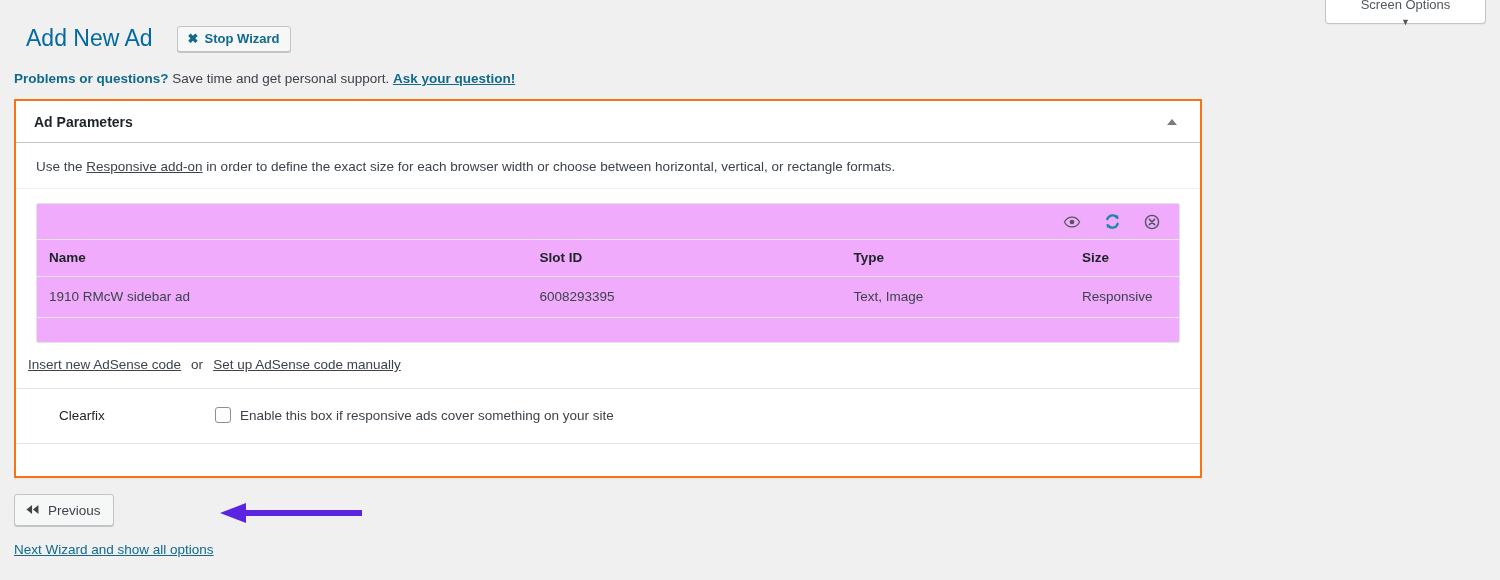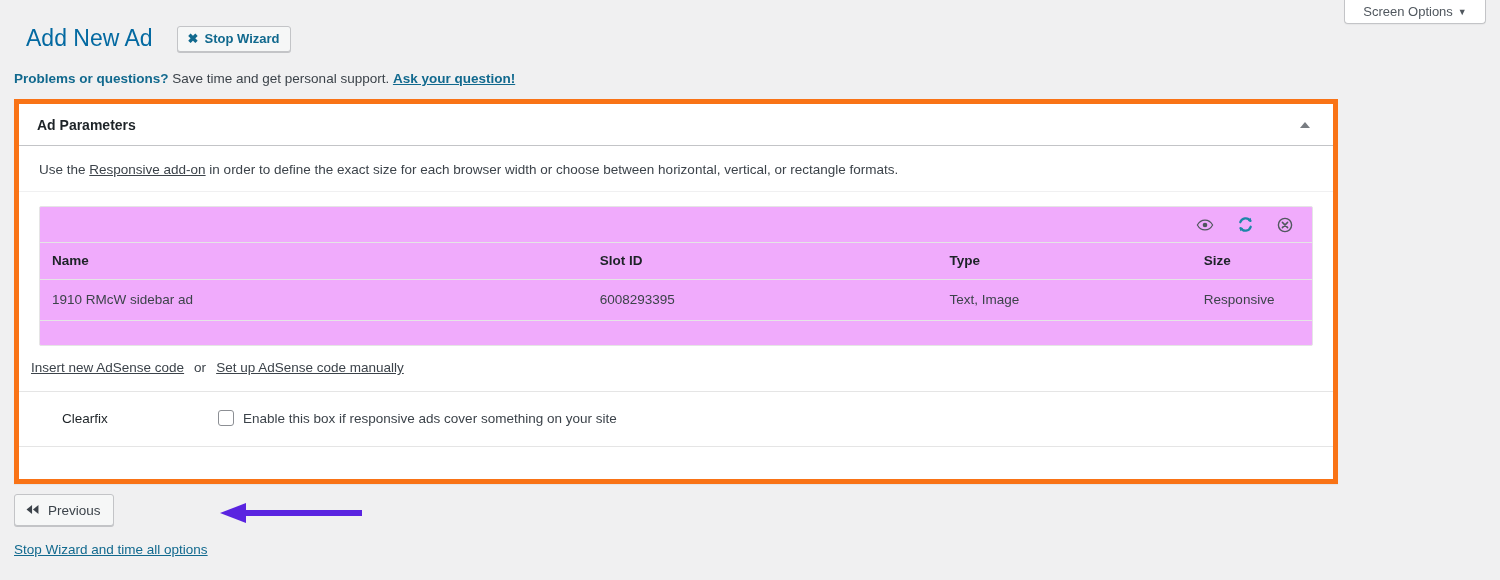--- a/index.html
+++ b/index.html
@@ -16,34 +16,35 @@
     color: #3c434a;
     overflow: hidden;
     position: relative;
   }
 
   
   .screen-options {
     position: absolute;
     top: 0;
     right: 14px;
-    width: 142px;
+    width: 161px;
     height: 24px;
     background: #fff;
     border: 1px solid #c3c4c7;
     border-top: none;
     border-radius: 0 0 4px 4px;
     display: flex;
     align-items: center;
     justify-content: center;
     gap: 5px;
     font-size: 13px;
     color: #50575e;
     box-shadow: 0 1px 1px rgba(0,0,0,0.04);
     cursor: pointer;
+    flex-direction: column;
   }
   .screen-options .caret {
     font-size: 9px;
     line-height: 1;
     color: #50575e;
     transform: translateY(1px);
   }
 
   
   .heading-row {
@@ -106,23 +107,23 @@
     color: #11698e;
     font-weight: bold;
     text-decoration: underline;
   }
 
   
   .postbox {
     position: absolute;
     left: 14px;
     top: 99px;
-    width: 1324px;
+    width: 1188px;
     background: #ffffff;
-    border: 5px solid #f97316;
+    border: 2px solid #f97316;
     box-shadow: 0 1px 1px rgba(0,0,0,0.04);
   }
   .postbox-header {
     height: 42px;
     display: flex;
     align-items: center;
     justify-content: space-between;
     padding: 0 18px;
     border-bottom: 1px solid #c3c4c7;
   }
@@ -441,13 +442,13 @@
 
 </div>
 
 <div class="anno-arrow">
   <svg width="142" height="20" viewBox="0 0 142 20" aria-hidden="true">
     <path d="M142 10 L24 10" stroke="#5a24e0" stroke-width="6" stroke-linecap="butt"></path>
     <path d="M0 10 L26 0 L26 20 Z" fill="#5a24e0"></path>
   </svg>
 </div>
 
-<a class="stop-wizard-link" href="#">Stop Wizard and time all options</a>
+<a class="stop-wizard-link" href="#">Next Wizard and show all options</a>
 
 </body></html>

